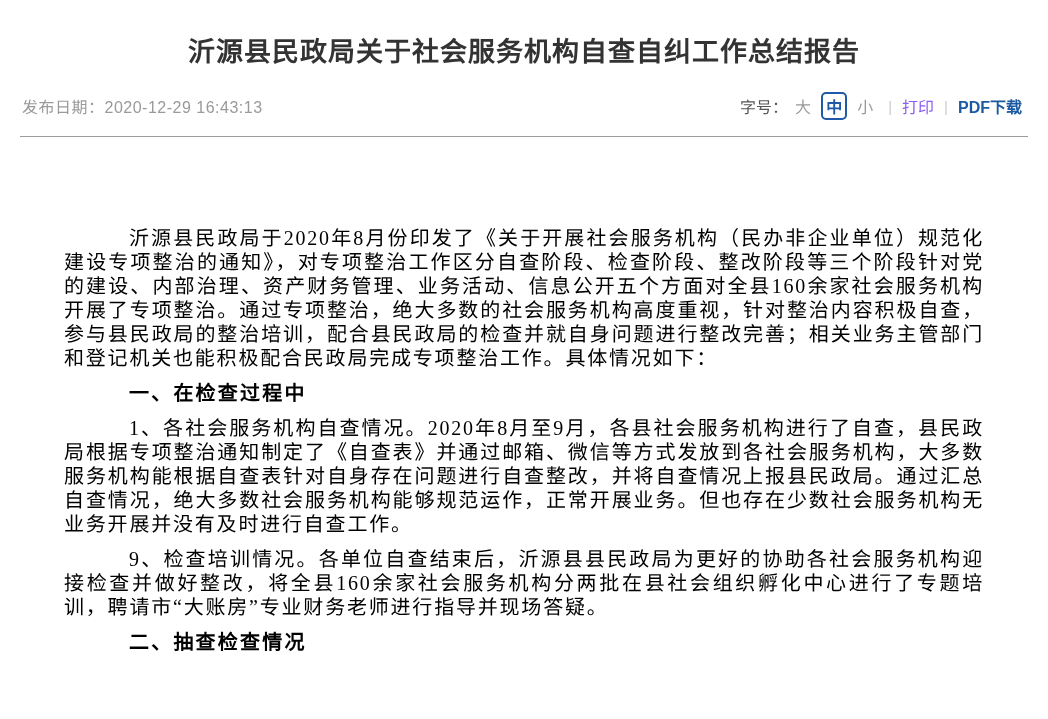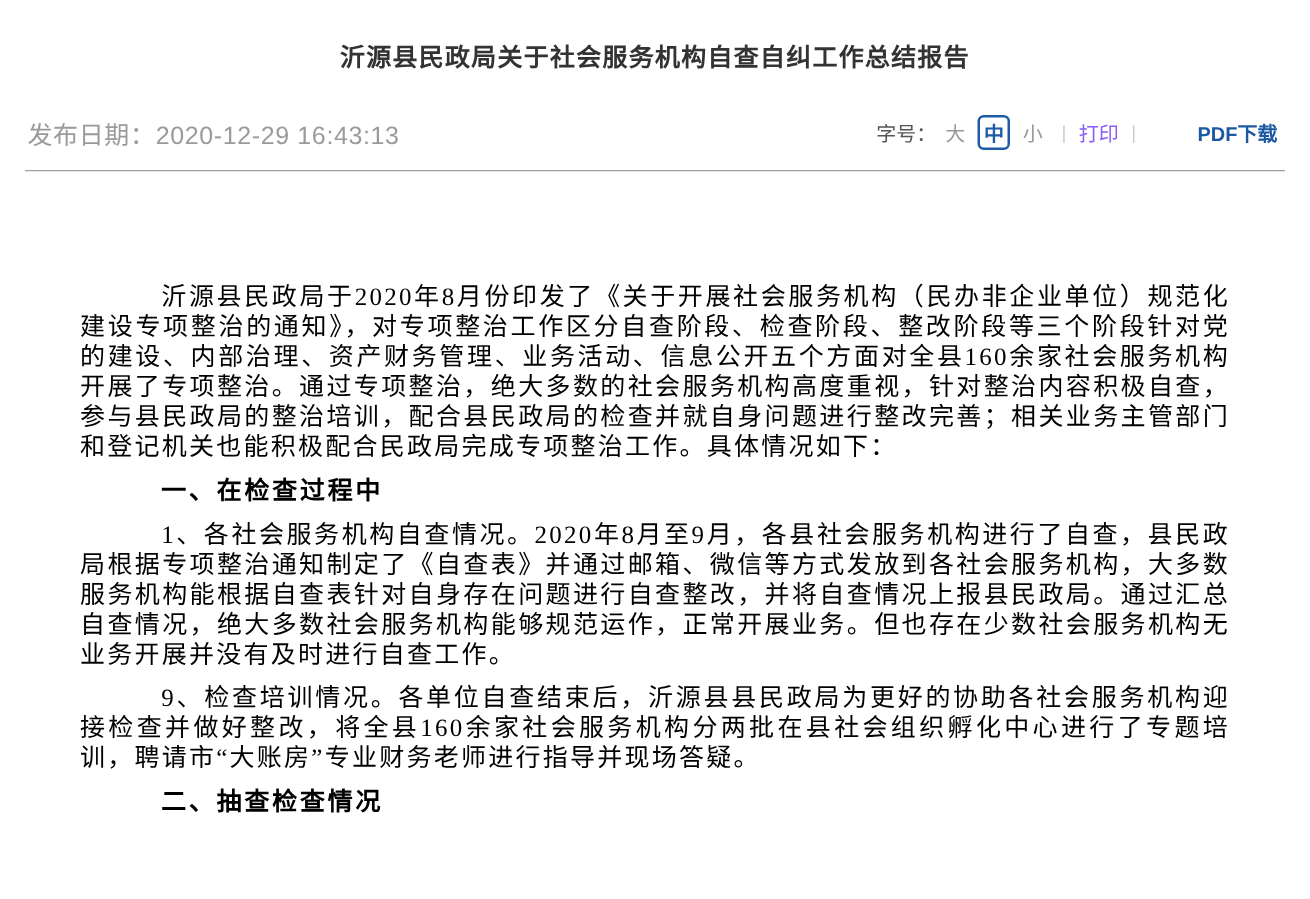--- a/index.html
+++ b/index.html
@@ -10,38 +10,38 @@
     position: relative;
     overflow: hidden;
     font-family: "Liberation Sans", sans-serif;
   }
   .page-title {
     position: absolute;
     top: 30px;
     left: 0;
     width: 1048px;
     text-align: center;
-    font-size: 20px;
+    font-size: 27px;
     font-weight: bold;
     color: #333333;
     letter-spacing: 1px;
     font-family: "Liberation Sans", sans-serif;
   }
   .meta-bar {
     position: absolute;
     top: 92px;
     left: 22px;
     right: 26px;
     height: 28px;
     display: flex;
     justify-content: space-between;
     align-items: center;
   }
   .publish-date {
-    font-size: 20px;
+    font-size: 16px;
     color: #9a9a9a;
     letter-spacing: 0.5px;
   }
   .meta-controls {
     display: flex;
     align-items: center;
     font-size: 16px;
     justify-content: space-between;
   }
   .fontsize-label { color: #555555; margin-right: 2px; }
@@ -66,21 +66,20 @@
   .print-link {
     color: #8b5cf6;
     cursor: pointer;
     text-decoration: none;
   }
   .pdf-link {
     color: #1b5aa0;
     cursor: pointer;
     text-decoration: none;
     font-weight: bold;
-    margin-left: 39px;
   }
   .divider {
     position: absolute;
     top: 136px;
     left: 20px;
     right: 20px;
     border-top: 1px solid #9c9c9c;
   }
   .article-body {
     position: absolute;

